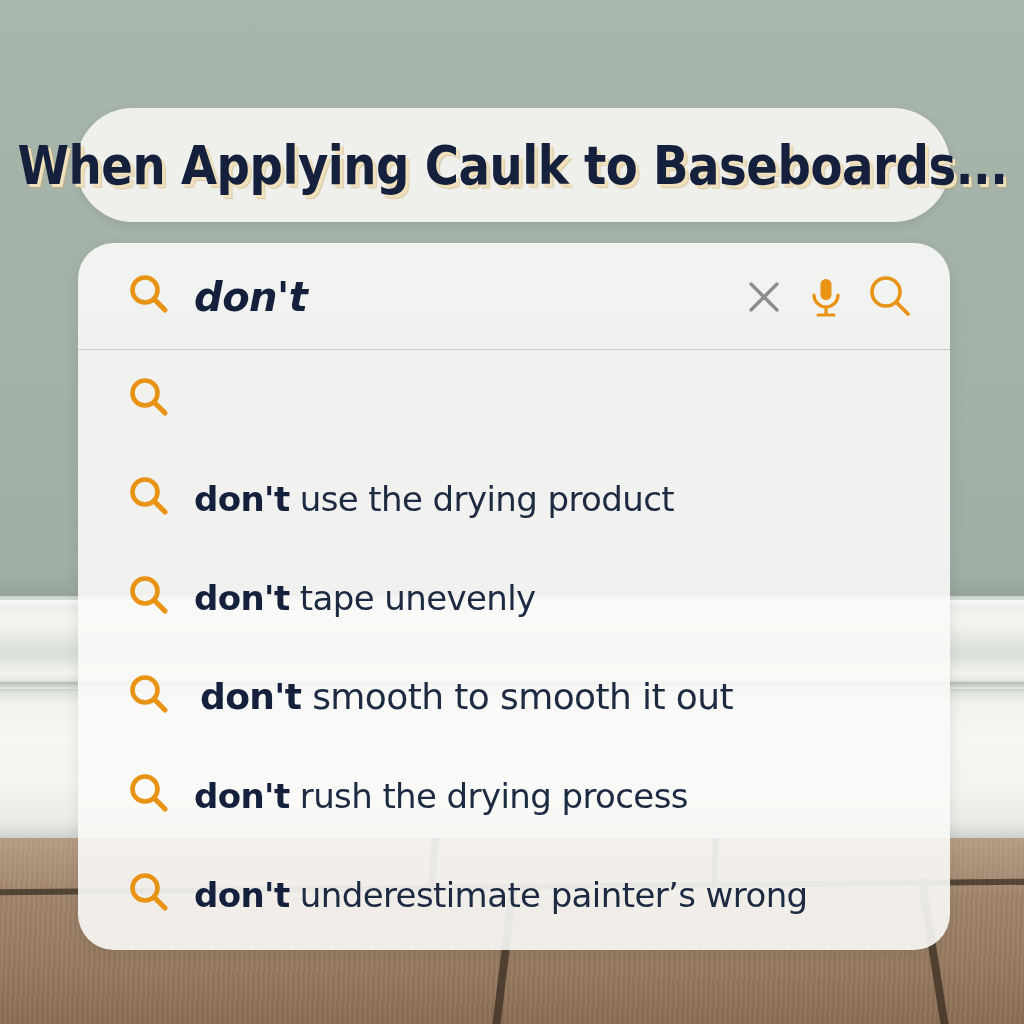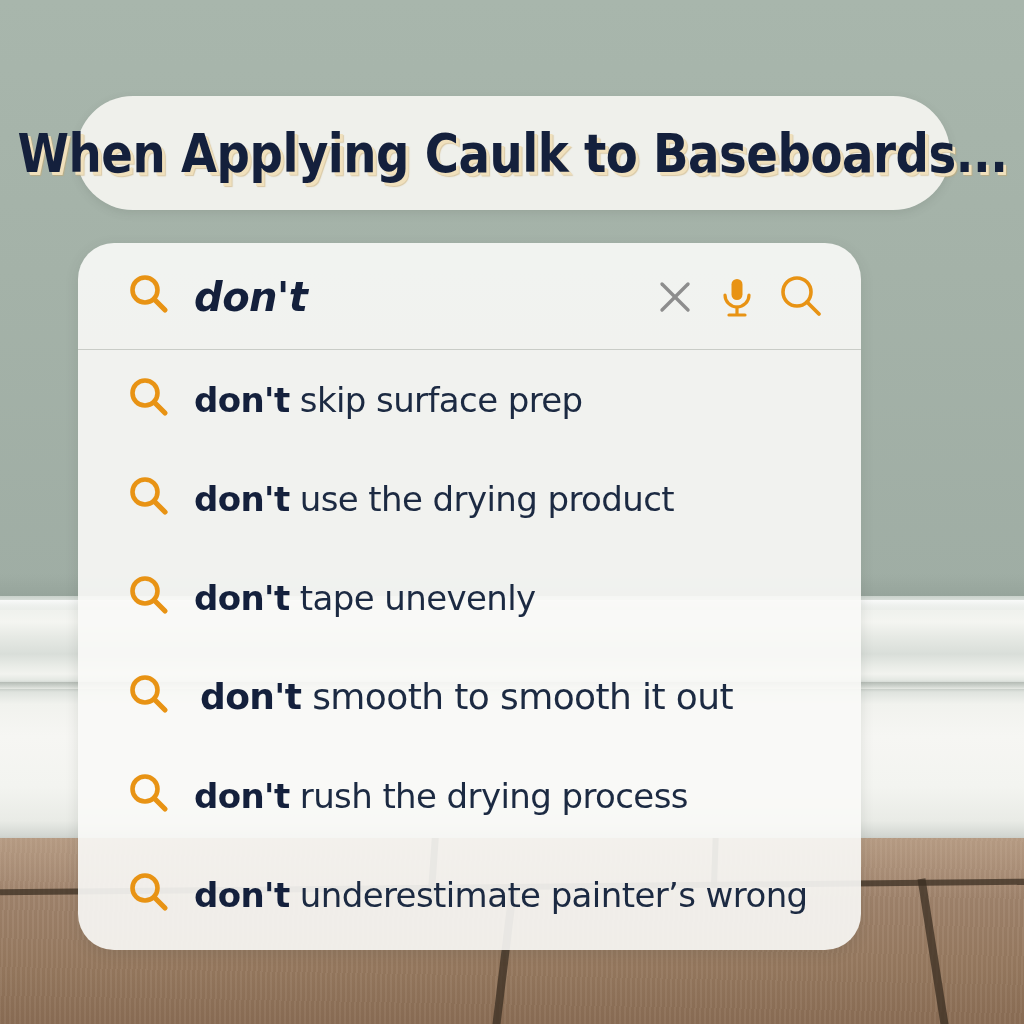--- a/index.html
+++ b/index.html
@@ -106,21 +106,21 @@
     position: absolute;
     left: 0; top: 0;
     width: 1024px; height: 60px;
     background: linear-gradient(180deg, rgba(200,175,150,0.45), rgba(200,175,150,0));
   }
 
   
   .title-banner {
     position: absolute;
     left: 76px;
-    top: 96px;
+    top: 108px;
     width: 874px;
     height: 114px;
     background: rgba(243,243,239,0.94);
     border-radius: 57px;
     box-shadow: 0 3px 10px rgba(60,70,60,0.13);
     display: flex;
     align-items: center;
     justify-content: center;
   }
   .title-text {
@@ -132,21 +132,21 @@
     text-shadow: 3px 3px 0 #f0e0bc, 4px 4px 1px rgba(200,170,110,0.55);
     white-space: nowrap;
     transform: scaleX(0.96);
   }
 
   
   .search-card {
     position: absolute;
     left: 78px;
     top: 243px;
-    width: 783px;
+    width: 872px;
     height: 707px;
     background: rgba(250,250,247,0.90);
     border-radius: 36px;
     box-shadow: 0 4px 14px rgba(60,70,60,0.13);
     overflow: hidden;
   }
 
   .search-bar {
     position: relative;
     height: 107px;
@@ -283,21 +283,20 @@
 
     <div class="suggestions">
 
       <div class="sug-row">
         <span class="ico">
           <svg width="46" height="46" viewBox="0 0 46 46">
             <circle cx="19" cy="18" r="12.5" fill="none" stroke="#e89314" stroke-width="4.6"></circle>
             <line x1="28" y1="27" x2="39" y2="38" stroke="#e89314" stroke-width="5.2" stroke-linecap="round"></line>
           </svg>
         </span>
-        <span class="sug-text"><b>don't</b><span> skip surface prep</span></span>
       </div>
 
       <div class="sug-row">
         <span class="ico">
           <svg width="46" height="46" viewBox="0 0 46 46">
             <circle cx="19" cy="18" r="12.5" fill="none" stroke="#e89314" stroke-width="4.6"></circle>
             <line x1="28" y1="27" x2="39" y2="38" stroke="#e89314" stroke-width="5.2" stroke-linecap="round"></line>
           </svg>
         </span>
         <span class="sug-text"><b>don't</b><span> use the drying product</span></span>

